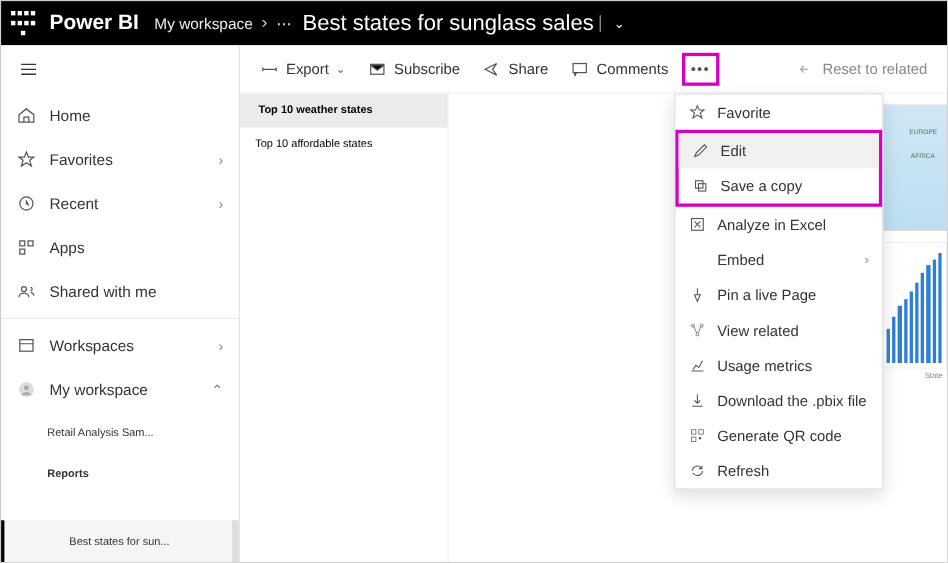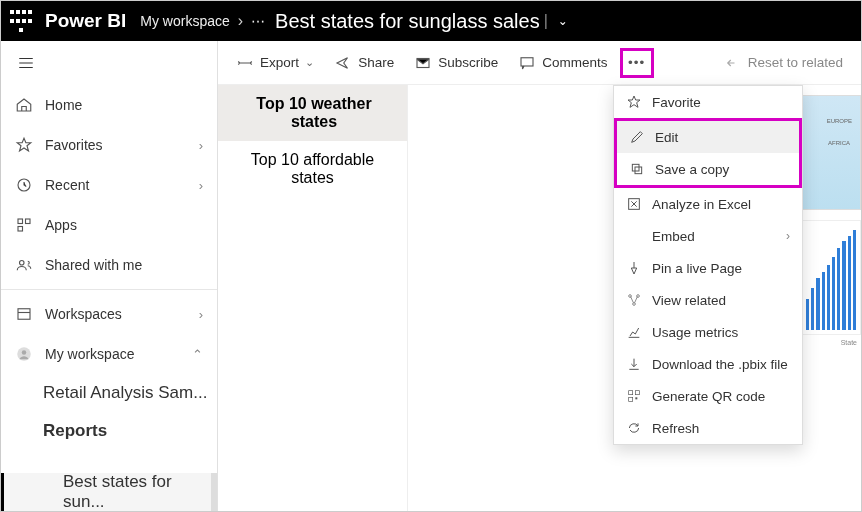--- a/index.html
+++ b/index.html
@@ -19,36 +19,36 @@
   .app { display: flex; height: 470px; }
 
   
   .sidebar { width: 217px; border-right: 1px solid #e0e0e0; display: flex; flex-direction: column; font-size: 14px; color:#333; }
   .hamburger { height: 44px; display:flex; align-items:center; padding-left:16px; }
   .hamburger svg { width:18px; height:18px; }
   .side-item { height: 40px; display:flex; align-items:center; padding: 0 14px; gap:12px; cursor:pointer; }
   .side-item .spacer { flex:1; }
   .side-item .chev { color:#888; font-size:13px;}
   .side-divider { height:1px; background:#e6e6e6; margin:4px 0;}
-  .side-sub { padding-left: 42px; height:38px; display:flex; align-items:center; font-size:17px; color:#333;}
+  .side-sub { padding-left: 42px; height:38px; display:flex; align-items:center; font-size:10px; color:#333;}
   .side-sub.bold { font-weight:600; }
   .side-sub.current { background:#f5f5f5; border-left:3px solid #000; padding-left:59px; position:relative;}
   .side-sub.current::after{ content:""; position:absolute; right:0; top:0; bottom:0; width:6px; background:#ddd;}
   .ico { width:18px; height:18px; flex-shrink:0; color:#555; }
 
   
   .main { flex:1; display:flex; flex-direction:column; position:relative; }
   .toolbar { height:44px; border-bottom:1px solid #eee; display:flex; align-items:center; padding:0 10px; gap:4px; font-size:13.5px; color:#333;}
   .tool-btn { display:flex; align-items:center; gap:6px; padding:6px 8px; cursor:pointer; border-radius:2px;}
   .tool-spacer{ flex:1; }
   .reset { color:#888; }
   .more-btn { width:34px; height:30px; display:flex; align-items:center; justify-content:center; border:3px solid #d600c3; cursor:pointer;}
   .content { flex:1; display:flex; }
   .pages { width:190px; border-right:1px solid #eee; }
-  .page-item { padding:10px 14px; font-size:16px; cursor:pointer;text-align:center;}
+  .page-item { padding:10px 14px; font-size:10px; cursor:pointer;}
   .page-item.active { background:#edebe9; font-weight:600; border-left:3px solid transparent;}
   .canvas { flex:1; position:relative; background:#fff; }
 
   
   .map { position:absolute; right:0; top:10px; width:60px; height:115px; background:linear-gradient(#cfe7f5,#bcdff0); border:1px solid #ddd;}
   .map::before{content:"EUROPE"; position:absolute; top:22px; right:8px; font-size:6px; color:#666;}
   .map::after{content:"AFRICA"; position:absolute; top:44px; right:10px; font-size:6px; color:#666;}
   .chart { position:absolute; right:0; top:135px; width:60px; height:115px; border:1px solid #eee; display:flex; align-items:flex-end; gap:2px; padding:4px;}
   .chart div{ width:4px; background:#2f7ed8;}
   .chart-lbl{ position:absolute; right:4px; top:254px; font-size:7px; color:#888;}
@@ -161,30 +161,30 @@
     <div class="toolbar">
       <div class="tool-btn">
         <svg class="ico" viewBox="0 0 24 24">
             <path stroke="#555" stroke-width="1.5" fill="none" d="M5 12h14 M5 12l-2-2m2 2l-2 2 M19 12l2-2m-2 2l2 2"></path>
           </svg>
         <span>Export</span>
         <span style="font-size:11px;color:#666;">⌄</span>
       </div>
       <div class="tool-btn">
         <svg class="ico" viewBox="0 0 24 24">
-            <path stroke="#555" stroke-width="1.5" fill="none" d="M4 12l14-7-5 7 5 7z"></path>
-          </svg>
-        <span>Share</span>
-      </div>
-      <div class="tool-btn">
-        <svg class="ico" viewBox="0 0 24 24">
             <rect x="4" y="6" width="16" height="12" fill="none" stroke="#555" stroke-width="1.5"></rect>
             <path stroke="#555" stroke-width="1.5" d="M4 7l8 6 8-6"></path>
           </svg>
         <span>Subscribe</span>
+      </div>
+      <div class="tool-btn">
+        <svg class="ico" viewBox="0 0 24 24">
+            <path stroke="#555" stroke-width="1.5" fill="none" d="M4 12l14-7-5 7 5 7z"></path>
+          </svg>
+        <span>Share</span>
       </div>
       <div class="tool-btn">
         <svg class="ico" viewBox="0 0 24 24">
             <rect x="4" y="5" width="16" height="11" fill="none" stroke="#555" stroke-width="1.5"></rect>
             <path stroke="#555" stroke-width="1.5" d="M8 16l-2 4v-4"></path>
           </svg>
         <span>Comments</span>
       </div>
       <div class="more-btn">
         <span style="letter-spacing:1px;color:#555;">•••</span>

